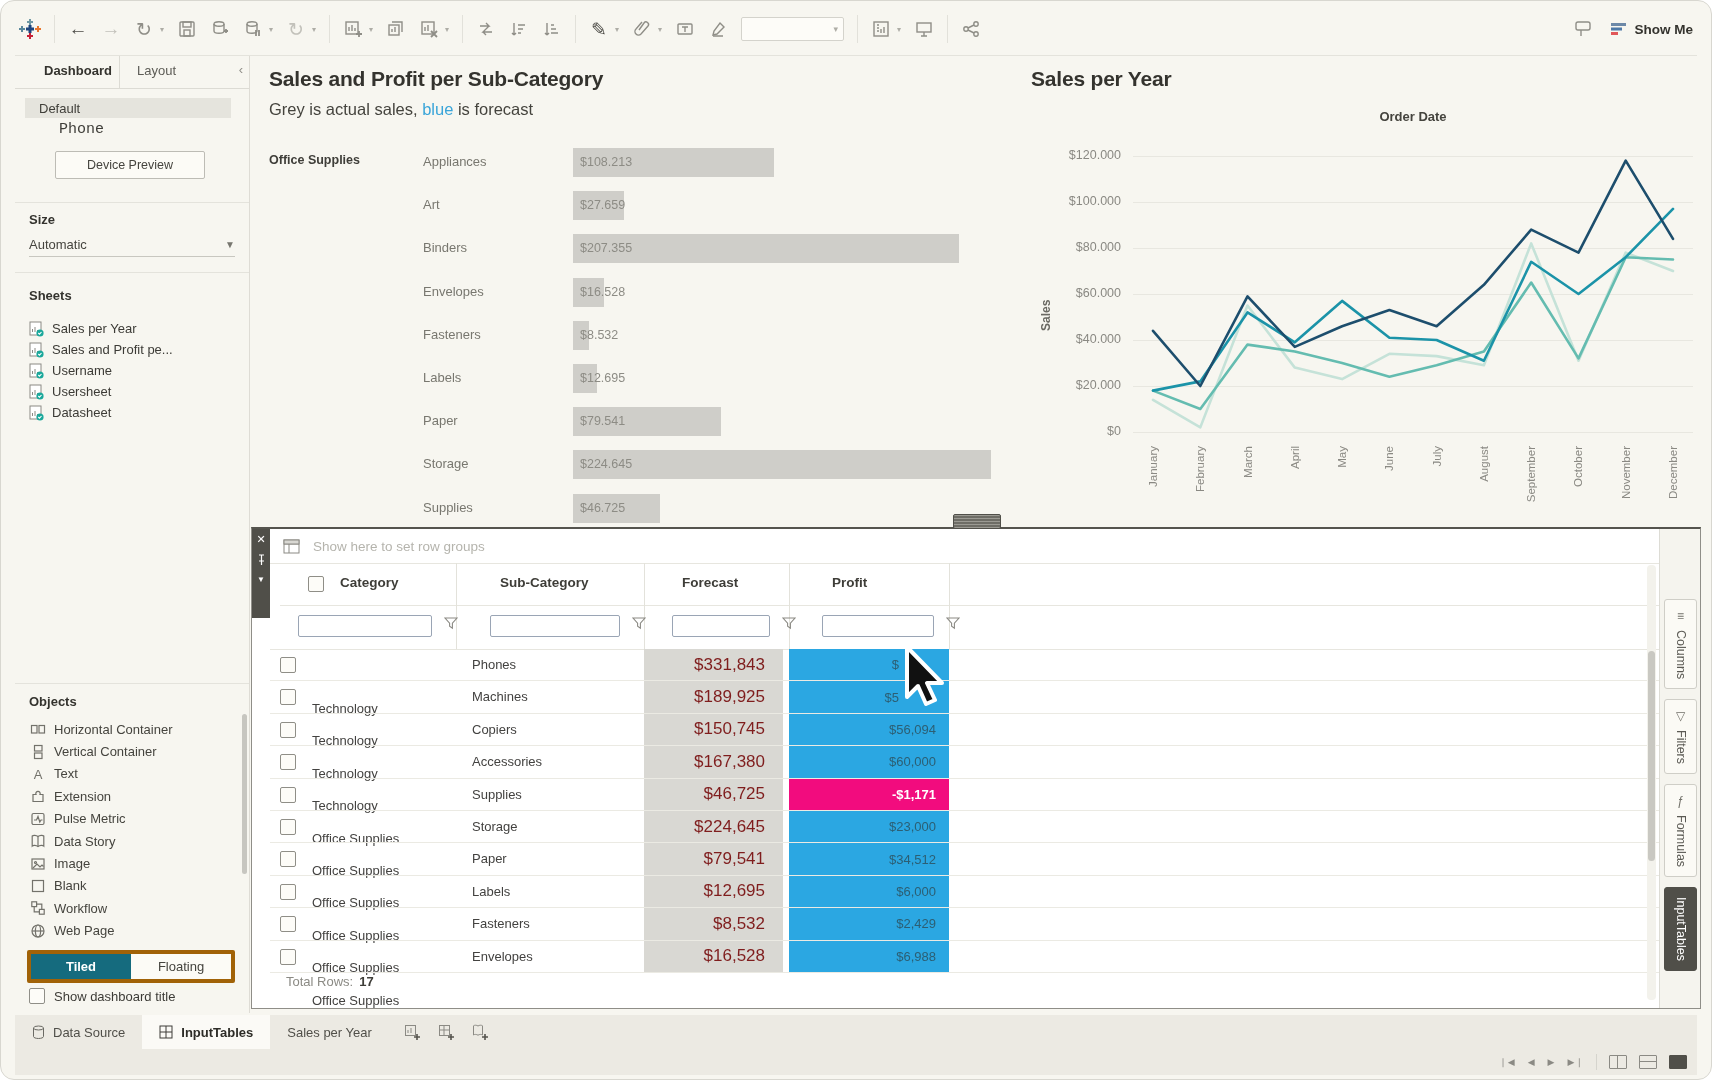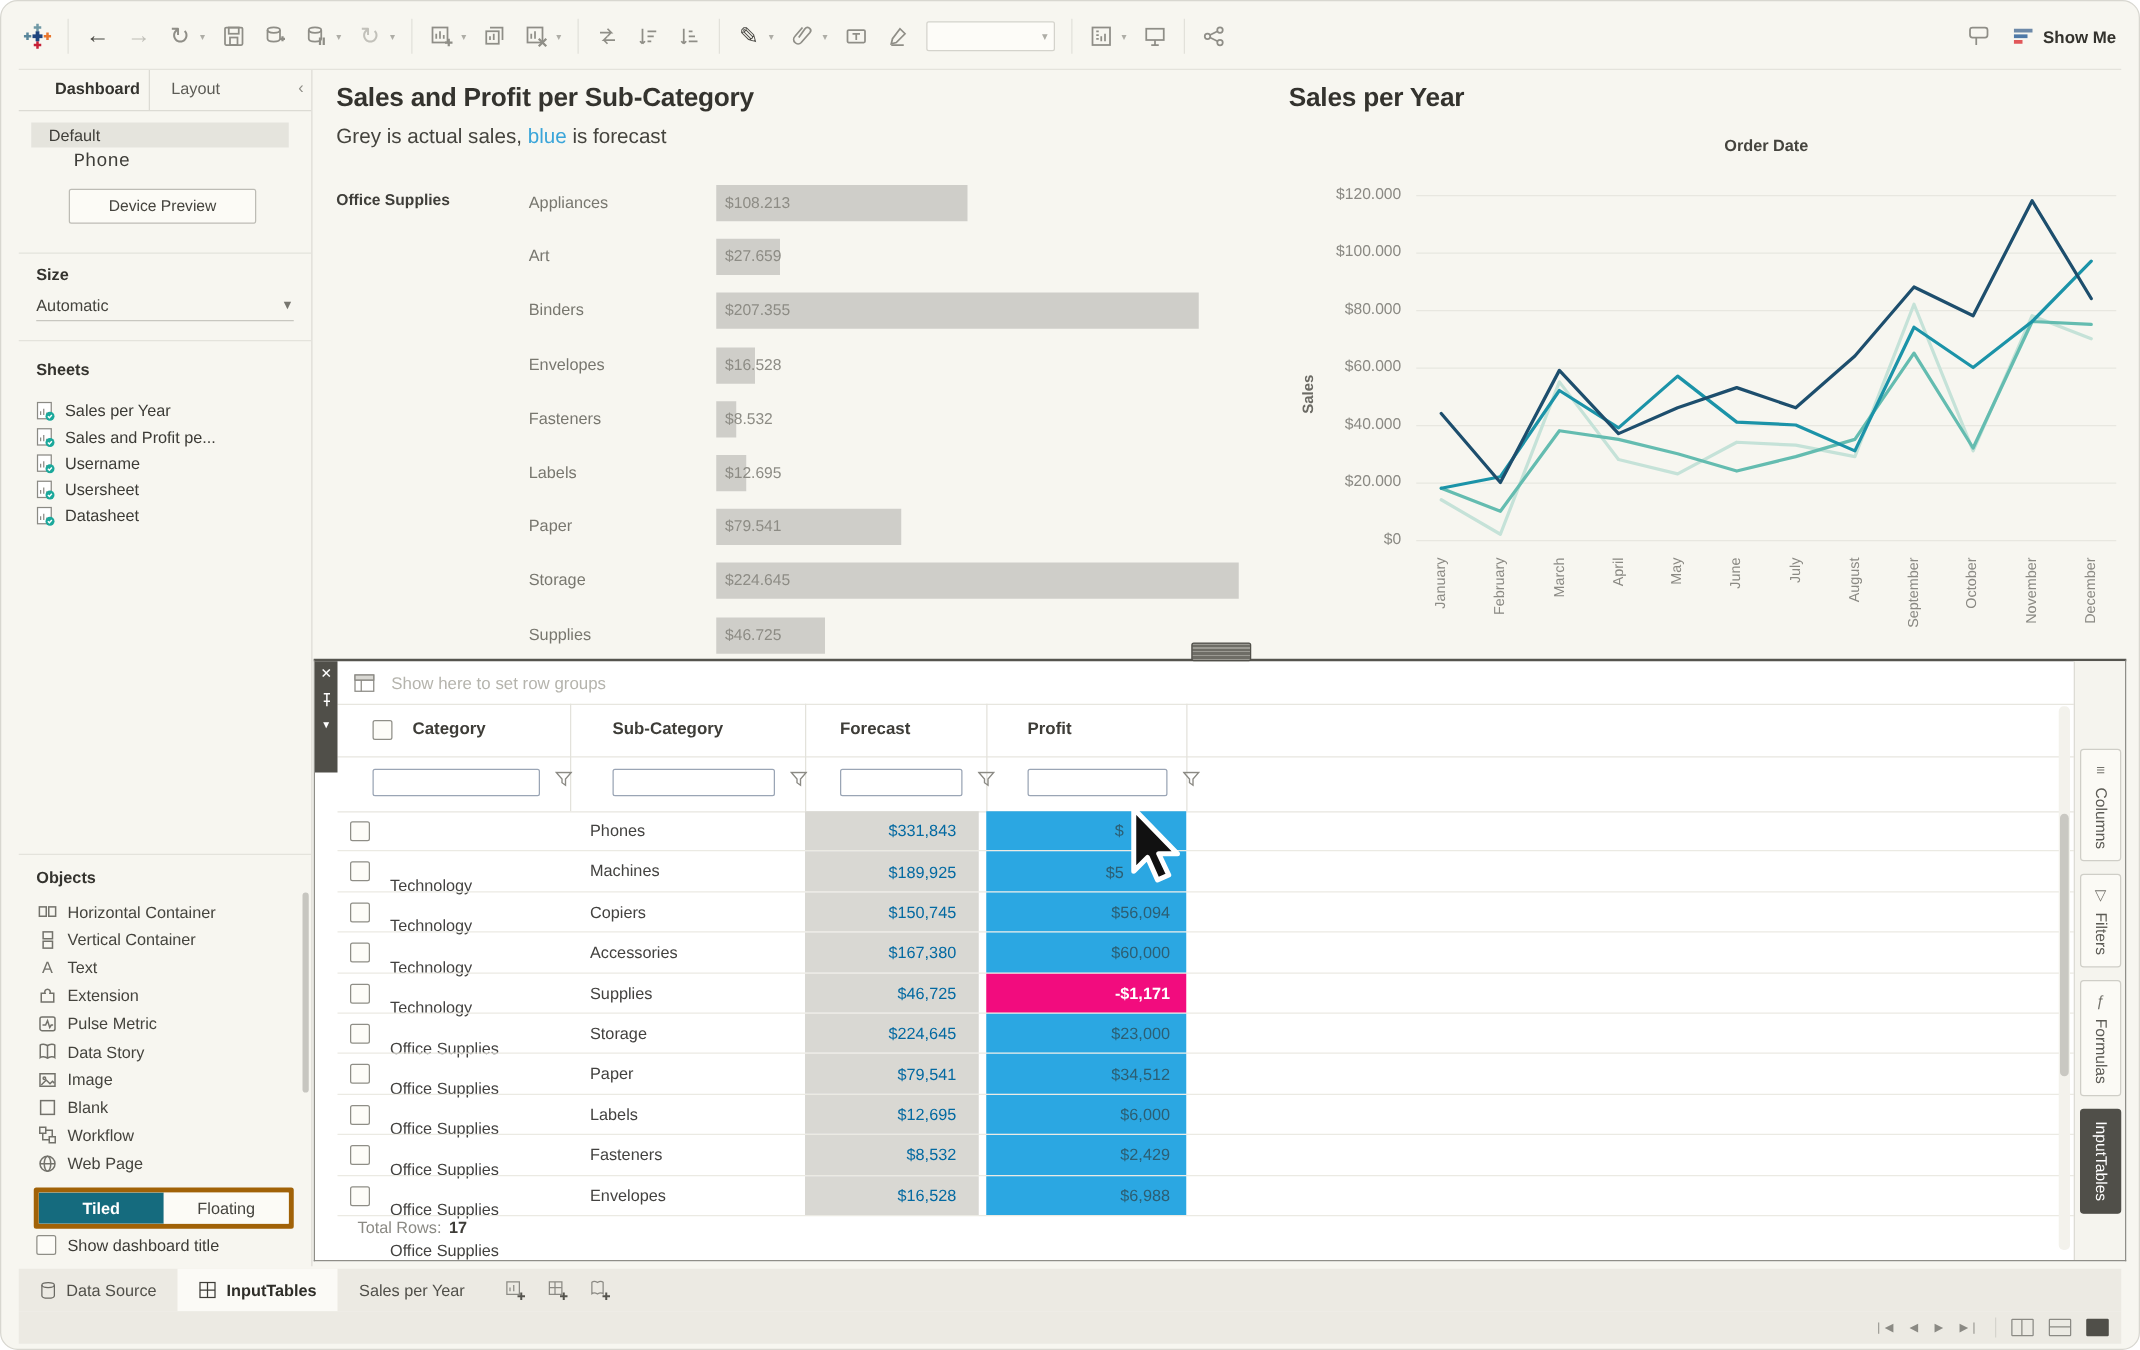--- a/index.html
+++ b/index.html
@@ -77,33 +77,33 @@
   .lstrip .dn{font-size:8px;}
   .panel-right{position:absolute;right:0;top:0;width:40px;height:100%;background:#f5f4ee;border-left:1px solid #dddcd5;}
   .vtabs{position:absolute;right:3px;top:70px;display:flex;flex-direction:column;gap:10px;}
   .vtab{width:31px;border:1px solid #cfcec7;background:#fbfaf5;border-radius:3px;display:flex;flex-direction:column;
         align-items:center;padding:9px 0;gap:7px;color:#5b5a54;}
   .vtab .vlbl{writing-mode:vertical-rl;font-size:12.5px;}
   .vtab.active{background:#504f49;border-color:#504f49;color:#fff;}
   .vtab .vic{font-size:12px;color:#73726b;}
   .dragbar{position:absolute;left:18px;top:0;right:40px;height:34px;border-bottom:1px solid #e7e6df;
            display:flex;align-items:center;gap:13px;padding-left:13px;font-size:13.5px;color:#b5b4ad;}
-  .thead{position:absolute;left:18px;top:34px;right:40px;height:42px;border-bottom:1px solid #e7e6df;padding-left:32px;}
+  .thead{position:absolute;left:28px;top:34px;right:40px;height:42px;border-bottom:1px solid #e7e6df;padding-left:32px;}
   .thead .hl{position:absolute;top:12px;font-size:13.5px;font-weight:bold;color:#3e3d38;}
   .coldiv{position:absolute;width:1px;top:34px;height:86px;background:#e3e2db;}
   .filterrow{position:absolute;left:18px;top:76px;right:40px;height:44px;border-bottom:1px solid #e7e6df;}
   .fin{position:absolute;top:10px;height:22px;border:1px solid #9aa5b5;background:#fff;border-radius:2px;box-sizing:border-box;}
   .funnel{position:absolute;top:12px;width:14px;height:14px;}
   .rows{position:absolute;left:18px;top:120px;right:40px;}
   .trow{position:relative;height:31.4px;border-bottom:1px solid #ebeae3;}
   .c-check{position:absolute;left:10px;top:8px;}
   .c-cat{position:absolute;left:42px;top:8px;font-size:13px;color:#434240;margin-top:44px;}
   .c-sub{position:absolute;left:202px;top:8px;font-size:13px;color:#434240;}
   .c-fc{position:absolute;left:374px;top:0;width:139px;height:100%;background:#d9d8d3;display:flex;align-items:center;
-        justify-content:flex-end;padding-right:18px;box-sizing:border-box;font-size:13px;color:#0369a1;}
+        justify-content:flex-end;padding-right:18px;box-sizing:border-box;font-size:17px;color:#7f1d1d;}
   .c-pr{position:absolute;left:519px;top:0;width:160px;height:100%;display:flex;align-items:center;
         justify-content:flex-end;padding-right:13px;box-sizing:border-box;font-size:13px;}
   .c-pr.blue{background:#2ba7e2;color:#2c5f74;}
   .c-pr.pink{background:#f20c7e;color:#ffffff;font-weight:bold;}
   .c-pr.cut{padding-right:50px;}
   .tfoot{position:absolute;left:18px;top:434px;right:40px;height:36px;display:flex;align-items:center;
          padding-left:16px;font-size:13px;color:#8b8a84;gap:6px;}
   .tfoot b{color:#3e3d38;}
   .vsb{position:absolute;right:44px;top:36px;bottom:8px;width:9px;background:#f3f2ec;border-radius:4px;}
   .vsb-thumb{position:absolute;left:1px;top:86px;width:7px;height:210px;background:#c9c8c2;border-radius:4px;}

